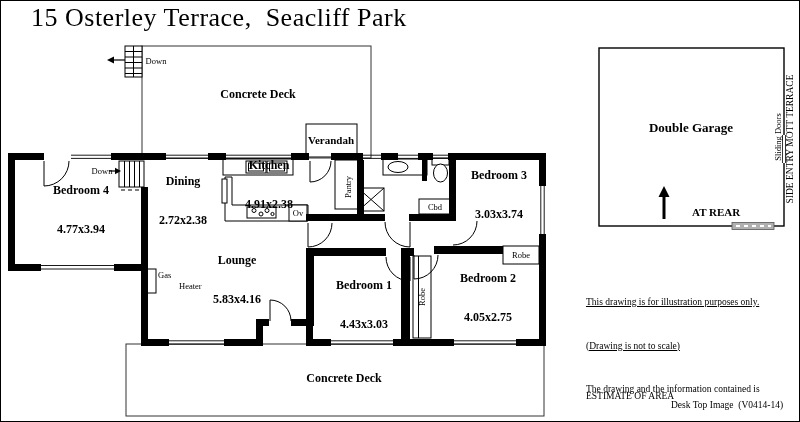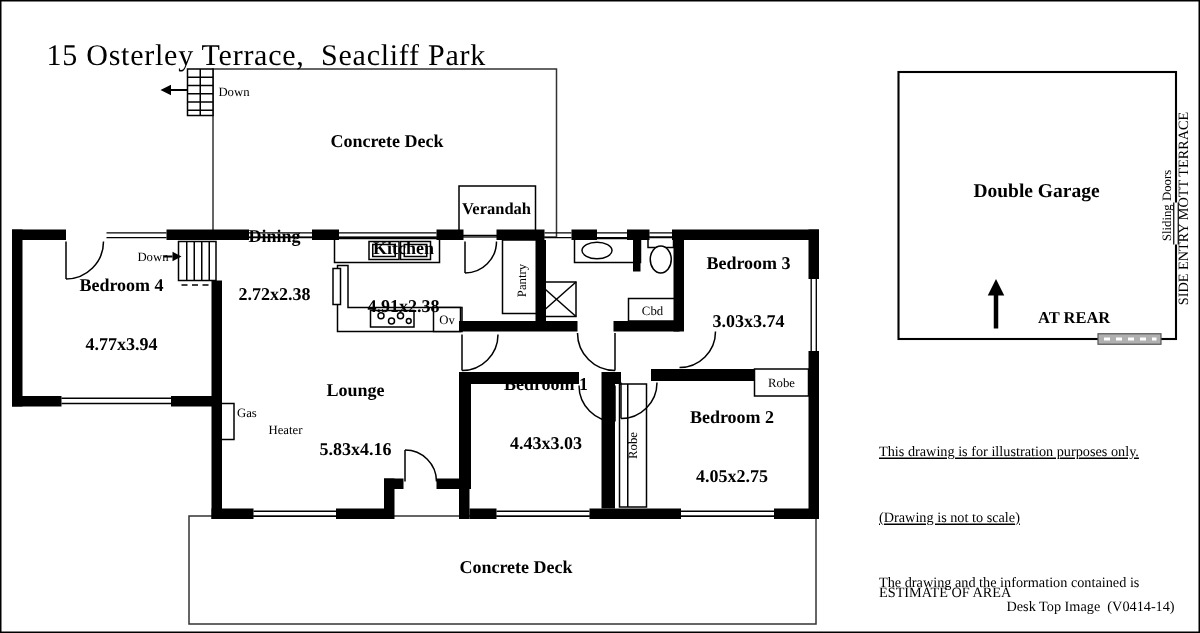--- a/index.html
+++ b/index.html
@@ -3,21 +3,21 @@
 <meta charset="utf-8">
 <style>
   html,body{margin:0;padding:0;background:#fff;}
   .stage{position:relative;width:800px;height:422px;background:#fff;border:1px solid #000;
          box-sizing:border-box;font-family:"Liberation Serif","DejaVu Serif",serif;color:#000;overflow:hidden;}
   .stage svg{position:absolute;left:0;top:0;}
   .lbl{position:absolute;white-space:pre;line-height:1;}
   .c{transform:translate(-50%,-50%);}
   .v{transform:translate(-50%,-50%) rotate(-90deg);}
   .b{font-weight:bold;}
-  .title{font-size:20px;letter-spacing:.5px;margin-top:22px;}
+  .title{font-size:26px;letter-spacing:.5px;}
   .room{text-align:center;font-weight:bold;font-size:12px;line-height:13px;}
   .s8{font-size:8.5px;}
   .s9{font-size:9.5px;}
   .s11{font-size:11px;text-align:right;}
   .s12{font-size:12px;}
   .s13{font-size:13px;}
   .ul{text-decoration:underline;}
   .notes div{font-size:9.5px;line-height:11.5px;}
   .est div{font-size:9.5px;line-height:12.5px;}
 </style>
@@ -207,33 +207,33 @@
 
   <div class="lbl b s12 c" style="left:257px;top:93px;">Concrete Deck</div>
   <div class="lbl b s11 c" style="left:330px;top:139px;">Verandah</div>
   <div class="lbl s8 c" style="left:155px;top:60px;">Down</div>
   <div class="lbl s8 c" style="left:101px;top:170px;">Down</div>
 
   <div class="lbl room c" style="left:80px;top:209px;">
     <div>Bedroom 4</div>
     <div>4.77x3.94</div>
   </div>
-  <div class="lbl room c" style="left:182px;top:176px;">
+  <div class="lbl room c" style="left:182px;top:200px;">
     <div>Dining</div>
     <div>2.72x2.38</div>
   </div>
   <div class="lbl room c" style="left:268px;top:184px;">
     <div>Kitchen</div>
     <div>4.91x2.38</div>
   </div>
   <div class="lbl room c" style="left:236px;top:279px;">
     <div>Lounge</div>
     <div>5.83x4.16</div>
   </div>
-  <div class="lbl room c" style="left:363px;top:275px;">
+  <div class="lbl room c" style="left:363px;top:304px;">
     <div>Bedroom 1</div>
     <div>4.43x3.03</div>
   </div>
   <div class="lbl room c" style="left:487px;top:297px;">
     <div>Bedroom 2</div>
     <div>4.05x2.75</div>
   </div>
   <div class="lbl room c" style="left:498px;top:194px;">
     <div>Bedroom 3</div>
     <div>3.03x3.74</div>

